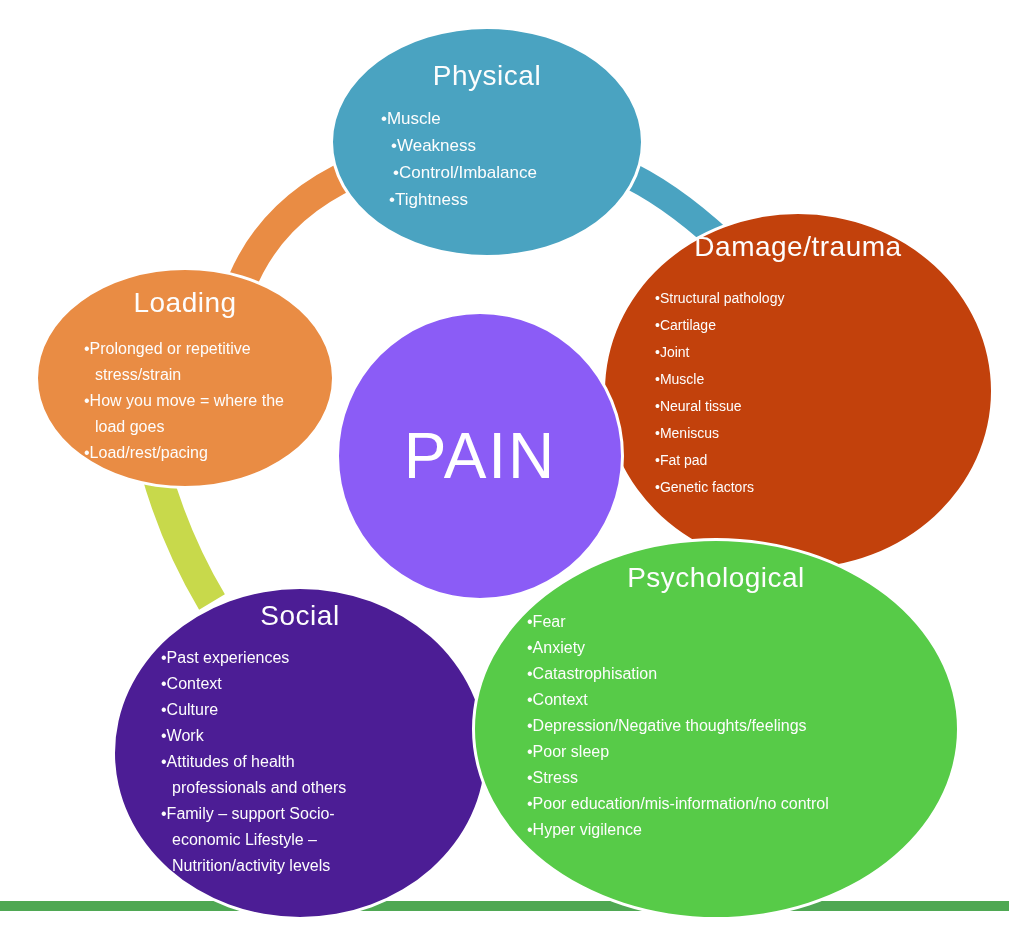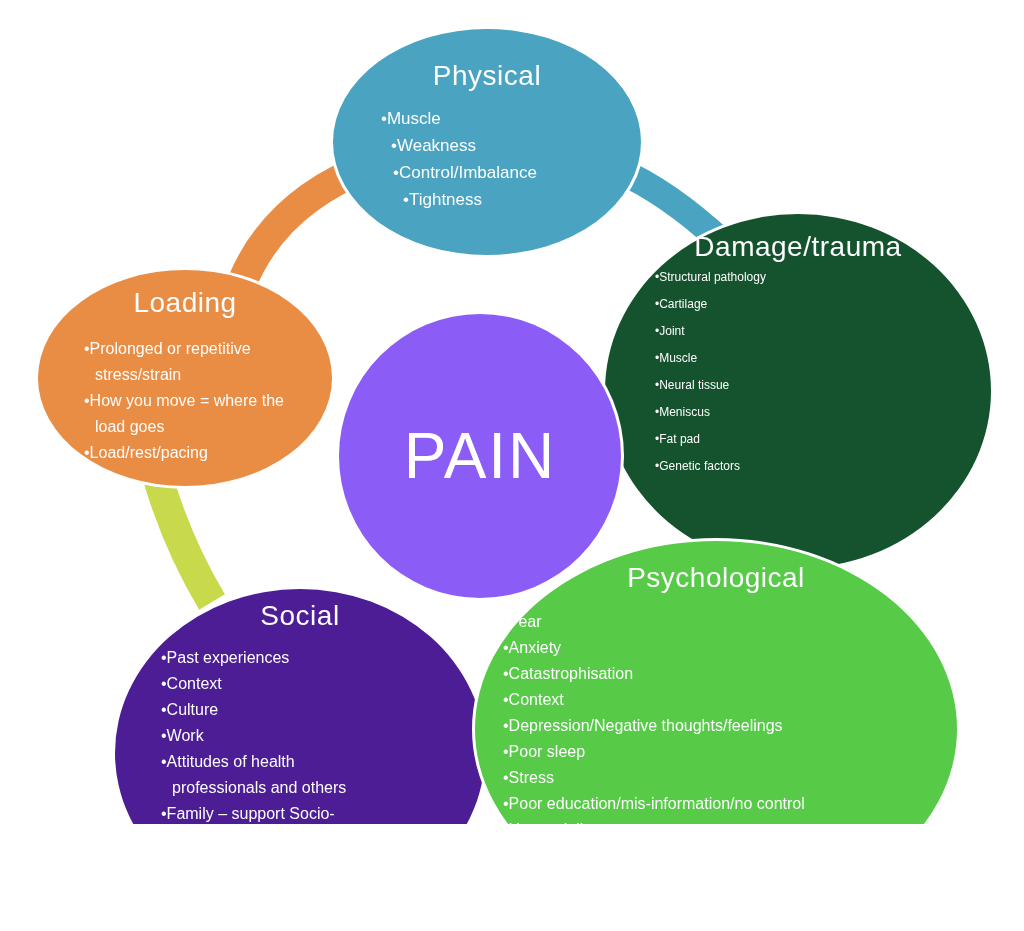--- a/index.html
+++ b/index.html
@@ -1,19 +1,19 @@
 <!DOCTYPE html>
 <html><head>
 <meta charset="utf-8">
 <style>
   html, body { margin: 0; padding: 0; background: #ffffff; }
   .canvas {
     position: relative;
     width: 1024px;
-    height: 824px;
+    height: 931px;
     background: #ffffff;
     overflow: hidden;
     font-family: "Liberation Sans", sans-serif;
   }
   .connectors {
     position: absolute;
     left: 0; top: 0;
     width: 1024px; height: 931px;
     z-index: 1;
   }
@@ -48,37 +48,37 @@
     padding-left: 11px;
     text-indent: -11px;
   }
   .bubble-list li::before { content: "\2022"; }
 
   .bubble.physical { left: 330px; top: 26px; width: 314px; height: 232px; }
   .physical .bubble-title { margin-top: 30px; }
   .physical .bubble-list { margin: 12px 0 0 48px; font-size: 17px; line-height: 27px; width: 240px; }
   .physical .bubble-list li:nth-child(2) { margin-left: 10px; }
   .physical .bubble-list li:nth-child(3) { margin-left: 12px; }
-  .physical .bubble-list li:nth-child(4) { margin-left: 22px; }
+  .physical .bubble-list li:nth-child(4) { margin-left: 8px; }
 
   .bubble.damage { left: 602px; top: 211px; width: 392px; height: 360px; z-index: 3; }
   .damage .bubble-title { margin-top: 16px; }
-  .damage .bubble-list { margin: 0 0 0 50px; font-size: 12px; line-height: 27px; width: 270px; }
+  .damage .bubble-list { margin: 21px 0 0 50px; font-size: 14px; line-height: 27px; width: 270px; }
 
   .bubble.loading { left: 35px; top: 267px; width: 300px; height: 222px; }
   .loading .bubble-title { margin-top: 16px; }
   .loading .bubble-list { margin: 16px 0 10px 46px; font-size: 16px; line-height: 26px; width: 205px; }
 
   .bubble.social { left: 112px; top: 586px; width: 376px; height: 334px; }
   .social .bubble-title { margin-top: 10px; }
   .social .bubble-list { margin: 12px 0 0 46px; font-size: 16px; line-height: 26px; width: 205px; }
 
   .bubble.psychological { left: 472px; top: 538px; width: 488px; height: 382px; z-index: 3; }
   .psychological .bubble-title { margin-top: 20px; }
-  .psychological .bubble-list { margin: 14px 0 0 28px; font-size: 16px; line-height: 26px; width: 320px; }
+  .psychological .bubble-list { margin: 14px 0 0 52px; font-size: 16px; line-height: 26px; width: 320px; }
 
   .bubble.pain {
     left: 336px; top: 311px; width: 288px; height: 290px;
     z-index: 6;
     display: flex;
     align-items: center;
     justify-content: center;
   }
   .pain-label {
     font-size: 64px;
@@ -103,21 +103,21 @@
   <div class="bubble physical" style="background-color: rgb(74, 163, 193);">
     <div class="bubble-title">Physical</div>
     <ul class="bubble-list">
       <li>Muscle</li>
       <li>Weakness</li>
       <li>Control/Imbalance</li>
       <li>Tightness</li>
     </ul>
   </div>
 
-  <div class="bubble damage" style="background-color: #14532d;">
+  <div class="bubble damage" style="background-color: #c2410c;">
     <div class="bubble-title">Damage/trauma</div>
     <ul class="bubble-list">
       <li>Structural pathology</li>
       <li>Cartilage</li>
       <li>Joint</li>
       <li>Muscle</li>
       <li>Neural tissue</li>
       <li>Meniscus</li>
       <li>Fat pad</li>
       <li>Genetic factors</li>

